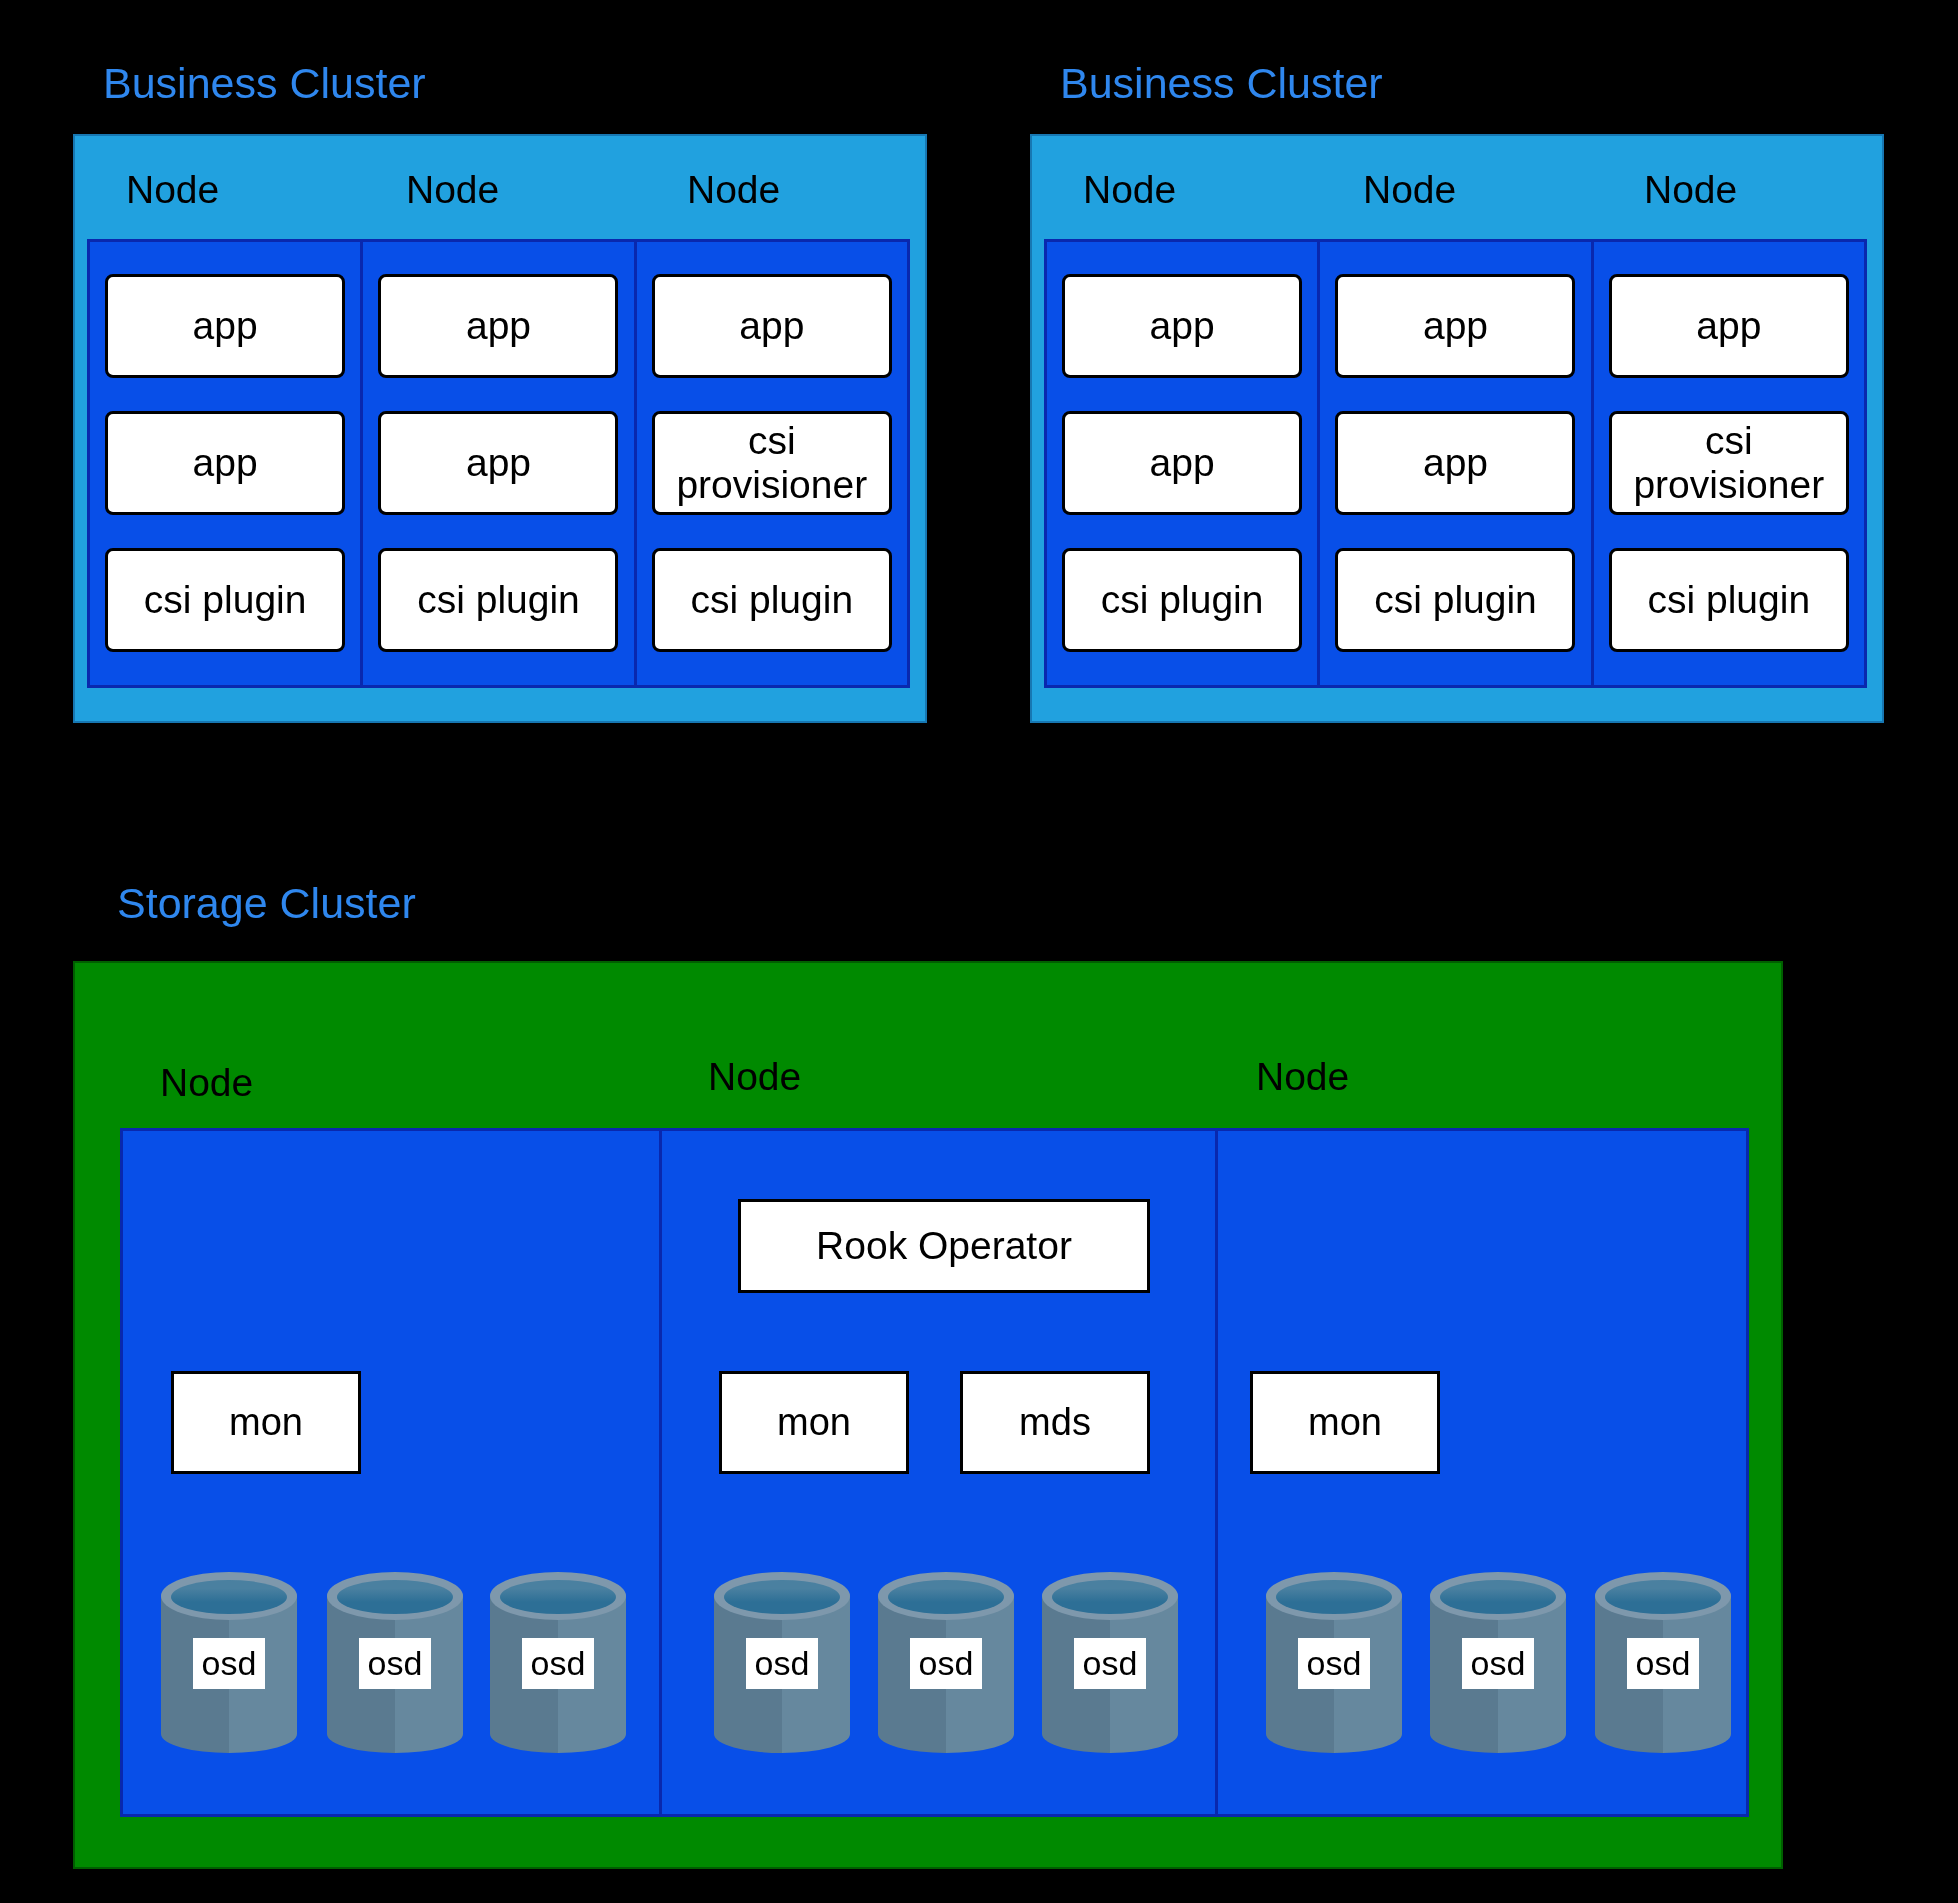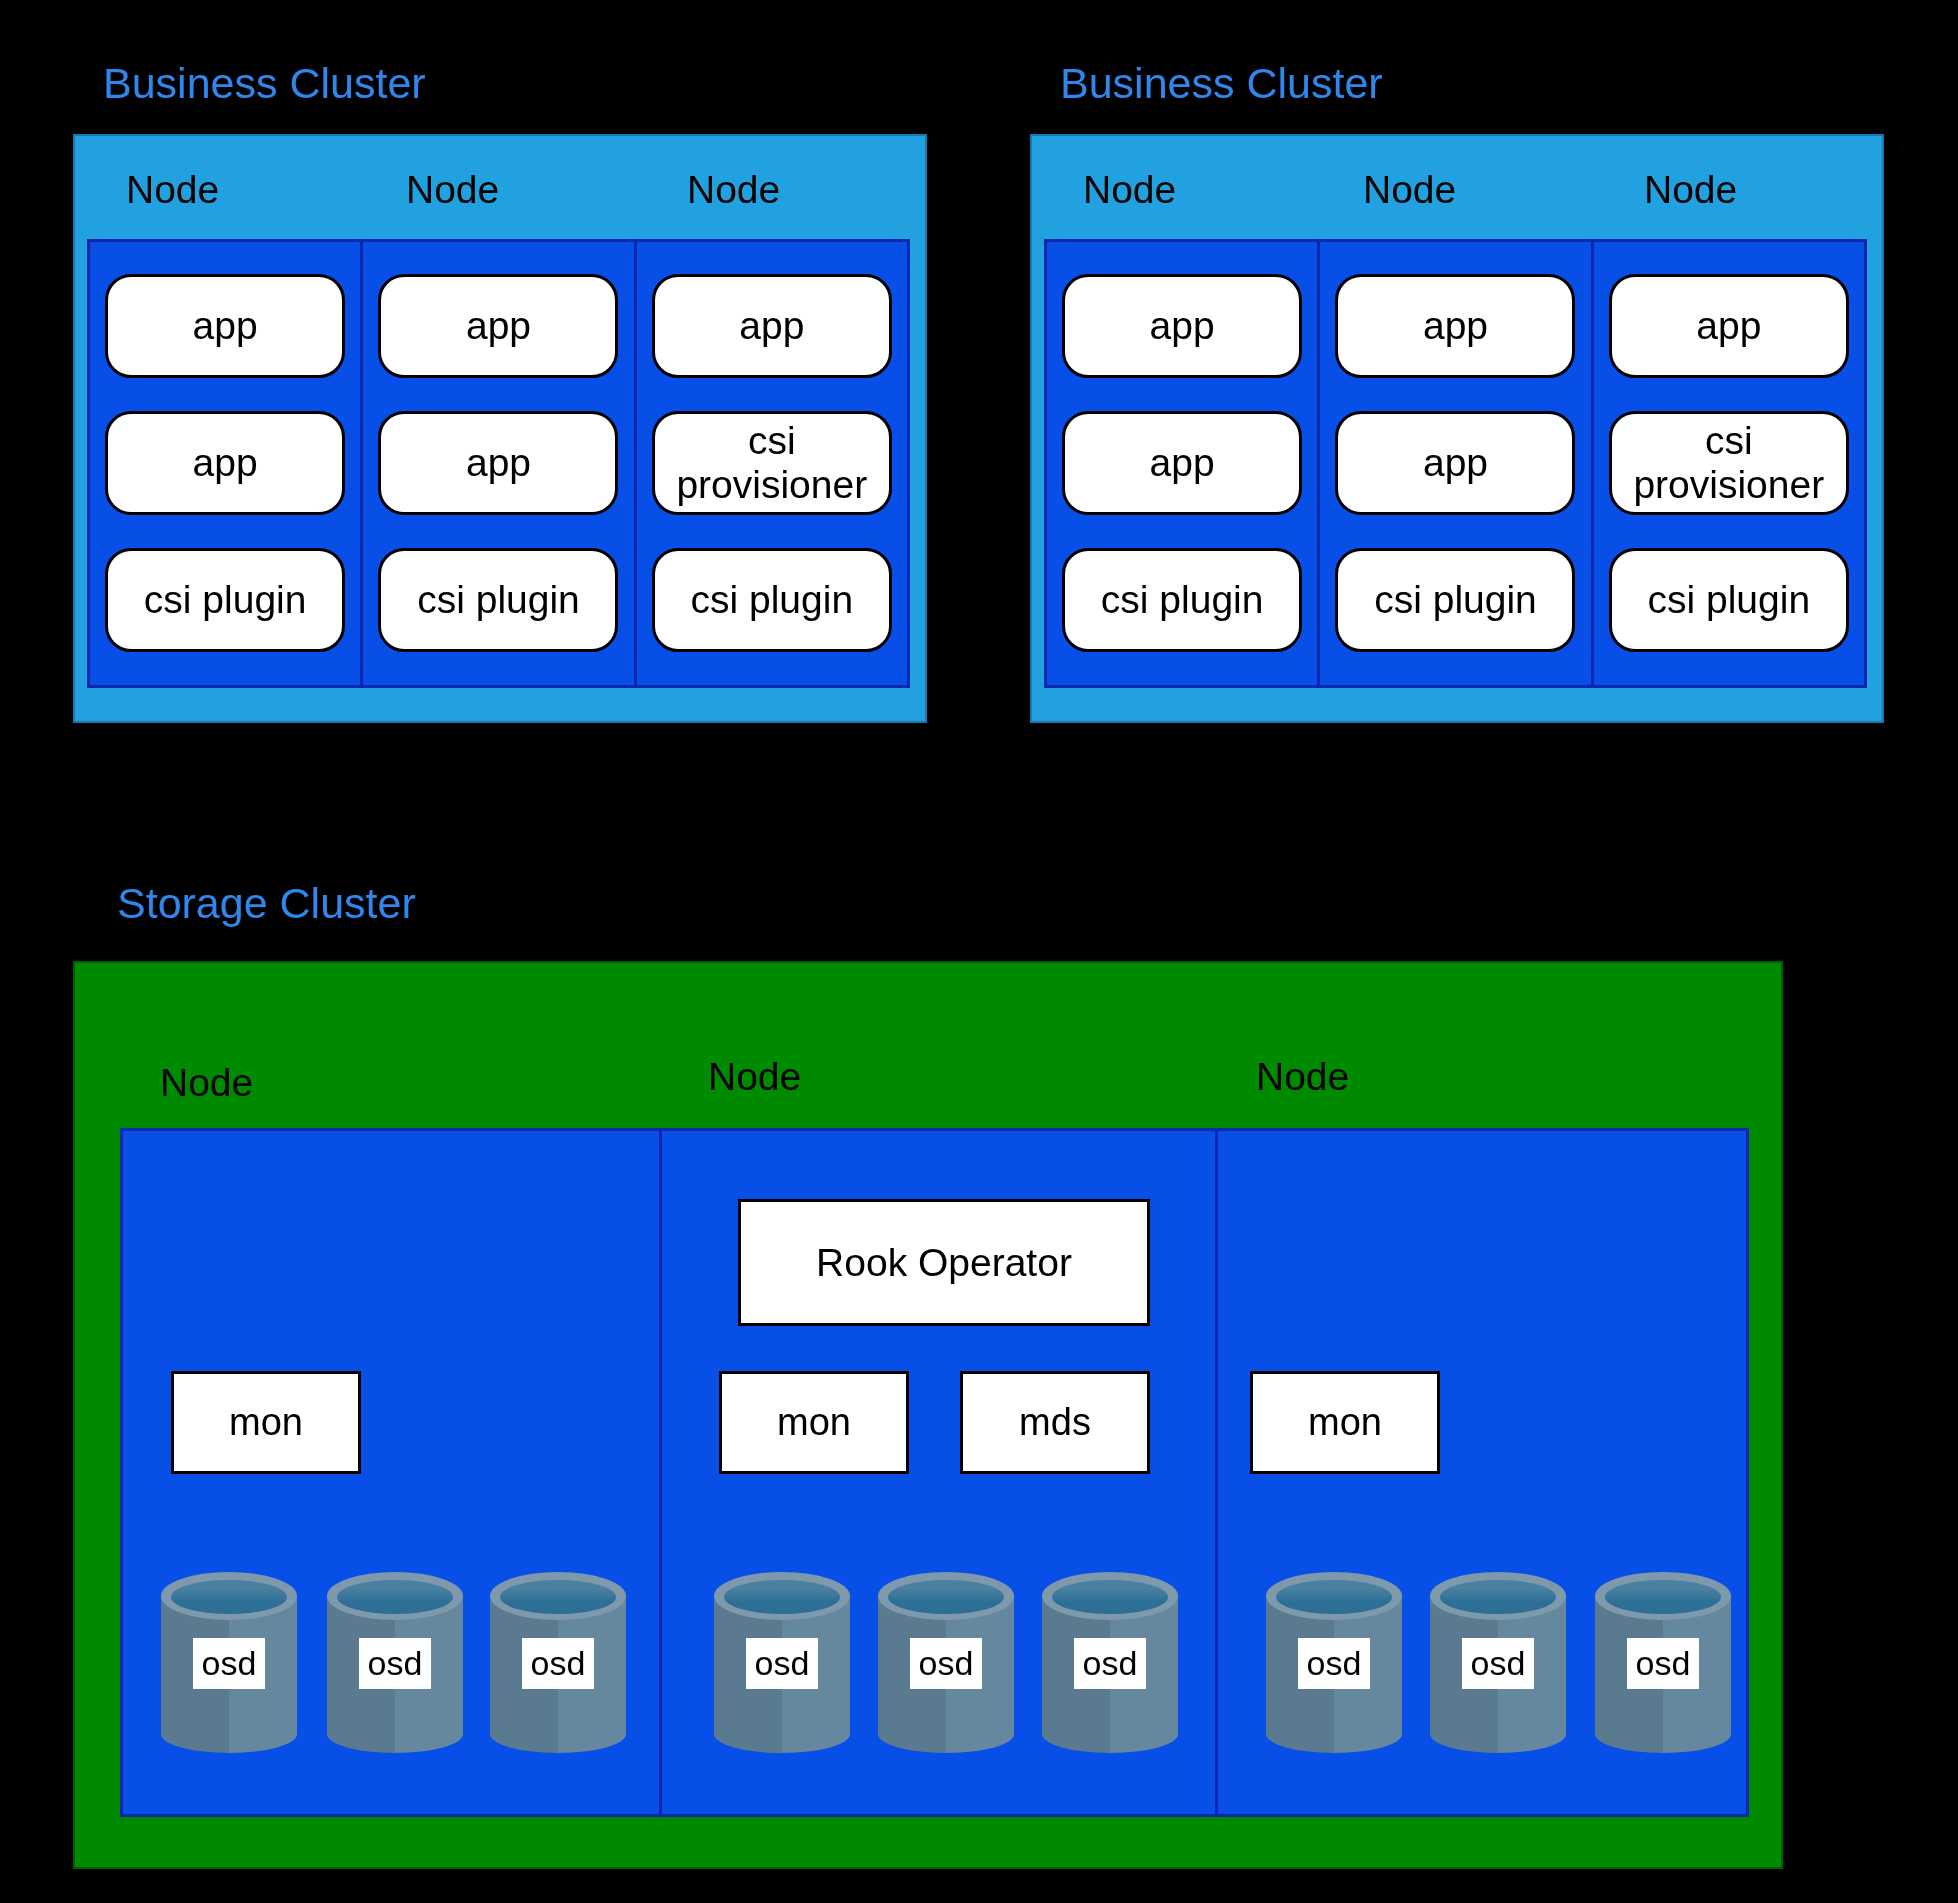--- a/index.html
+++ b/index.html
@@ -25,42 +25,42 @@
     background:#084FE8; border:3.4px solid #0928AE; box-sizing:border-box;
     display:flex; flex-direction:row;
   }
   .bc-col {
     flex:1 1 0; display:flex; flex-direction:column; align-items:center;
     padding-top:32px; gap:33px; box-sizing:border-box;
   }
   .bc-col + .bc-col { border-left:3.4px solid #0928AE; }
   .pod {
     width:240px; height:104px; background:#FFFFFF; border:3.4px solid #000;
-    border-radius:26px; box-sizing:border-box;
+    border-radius:8px; box-sizing:border-box;
     display:flex; align-items:center; justify-content:center; text-align:center;
     font-size:39px; line-height:1.12; padding:0 8.6px;
   }
   
   .sc-box {
     position:absolute; left:73px; top:961px; width:1710px; height:908px;
     background:#008A00; border:2.6px solid #005F00; box-sizing:border-box;
   }
   .sc-grid {
     position:absolute; left:45px; top:165px; width:1629px; height:689px;
     background:#084FE8; border:3.4px solid #0928AE; box-sizing:border-box;
   }
   .sc-divider {
     position:absolute; top:0; bottom:0; width:3.4px; background:#0928AE;
   }
   .sbox {
     position:absolute; background:#FFFFFF; border:3.4px solid #000;
     box-sizing:border-box; display:flex; align-items:center; justify-content:center;
     font-size:38px; text-align:center;
   }
-  .op-box { width:412px; height:127px; font-size:39px; }
+  .op-box { width:412px; height:94px; font-size:39px; }
   .svc-box { width:190px; height:103px; top:240px; }
   
   .cyl { position:absolute; width:136px; height:181px; top:441px; }
   .cyl-body {
     position:absolute; left:0; right:0; top:24px; bottom:0;
     background:linear-gradient(90deg, #5A7A90 0 50%, #66889E 50% 100%);
     border-radius:0 0 68px 68px / 0 0 19px 19px;
   }
   .cyl-top {
     position:absolute; left:0; right:0; top:0; height:48px;

